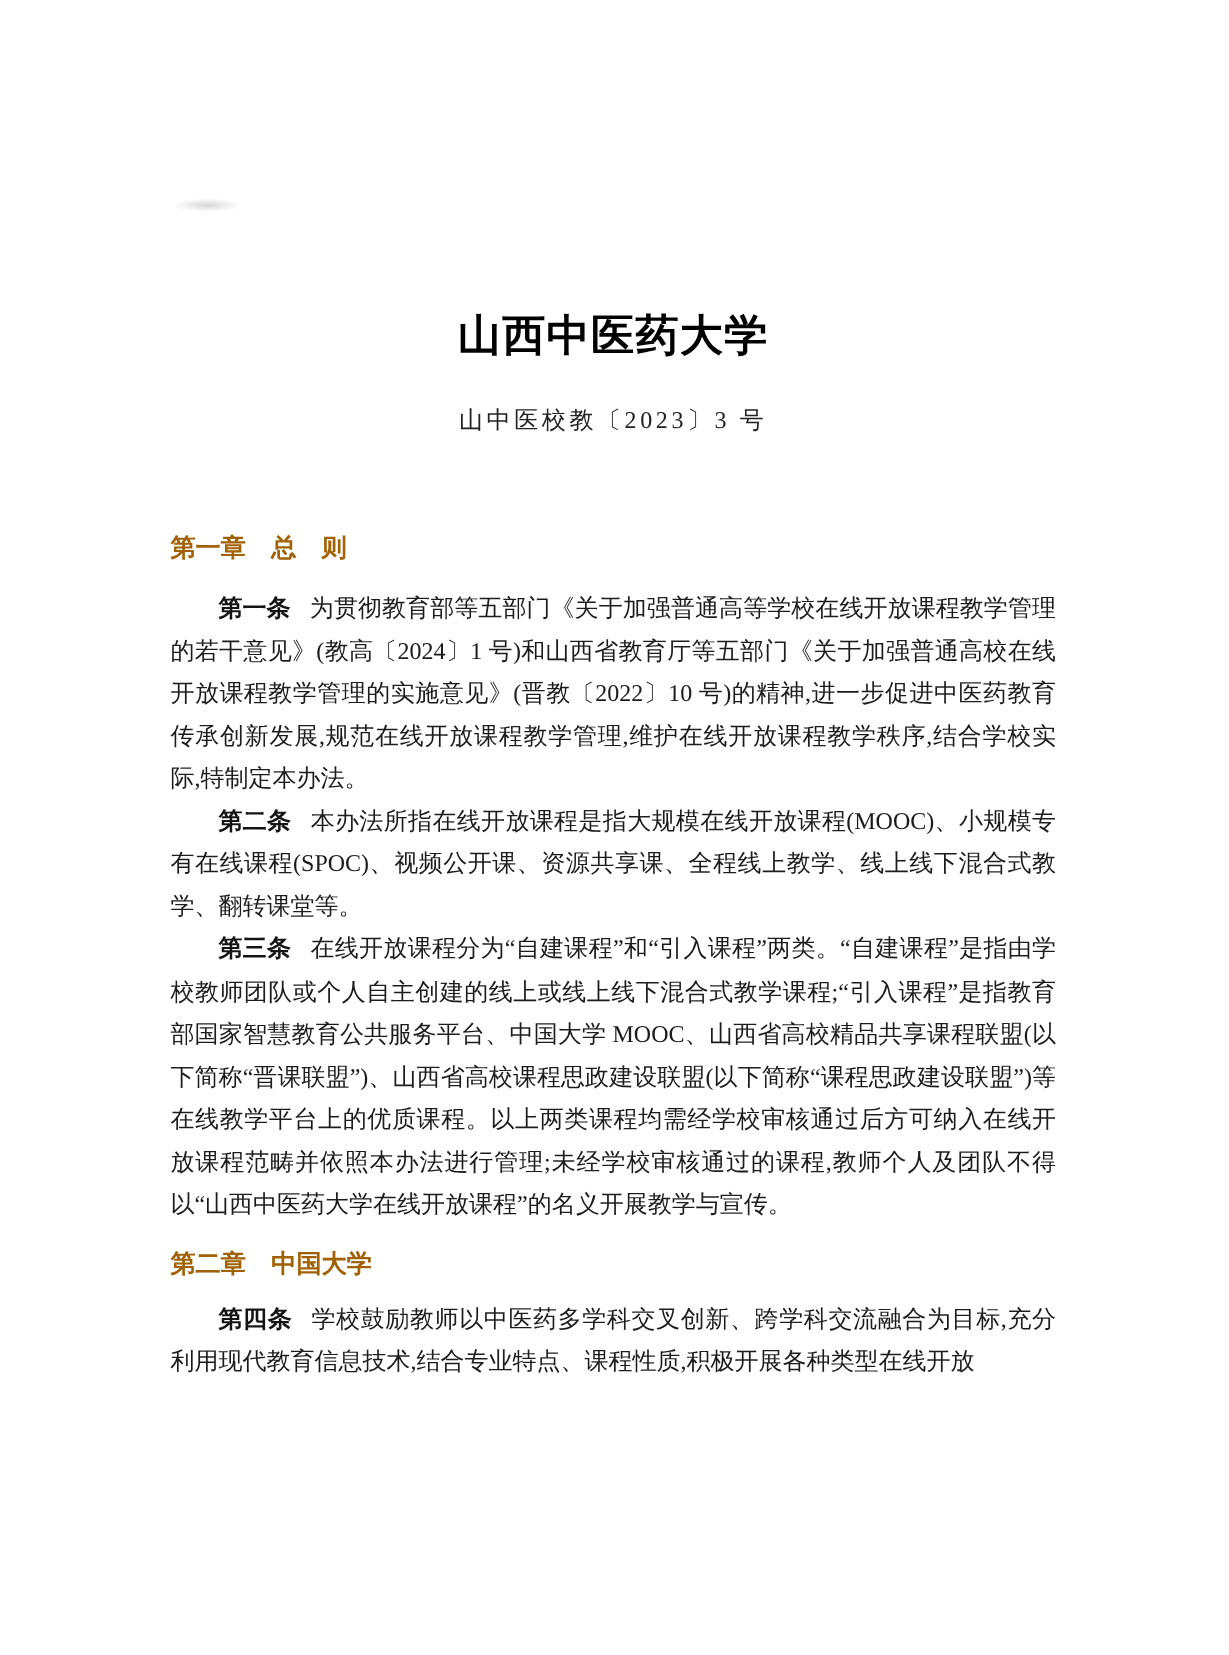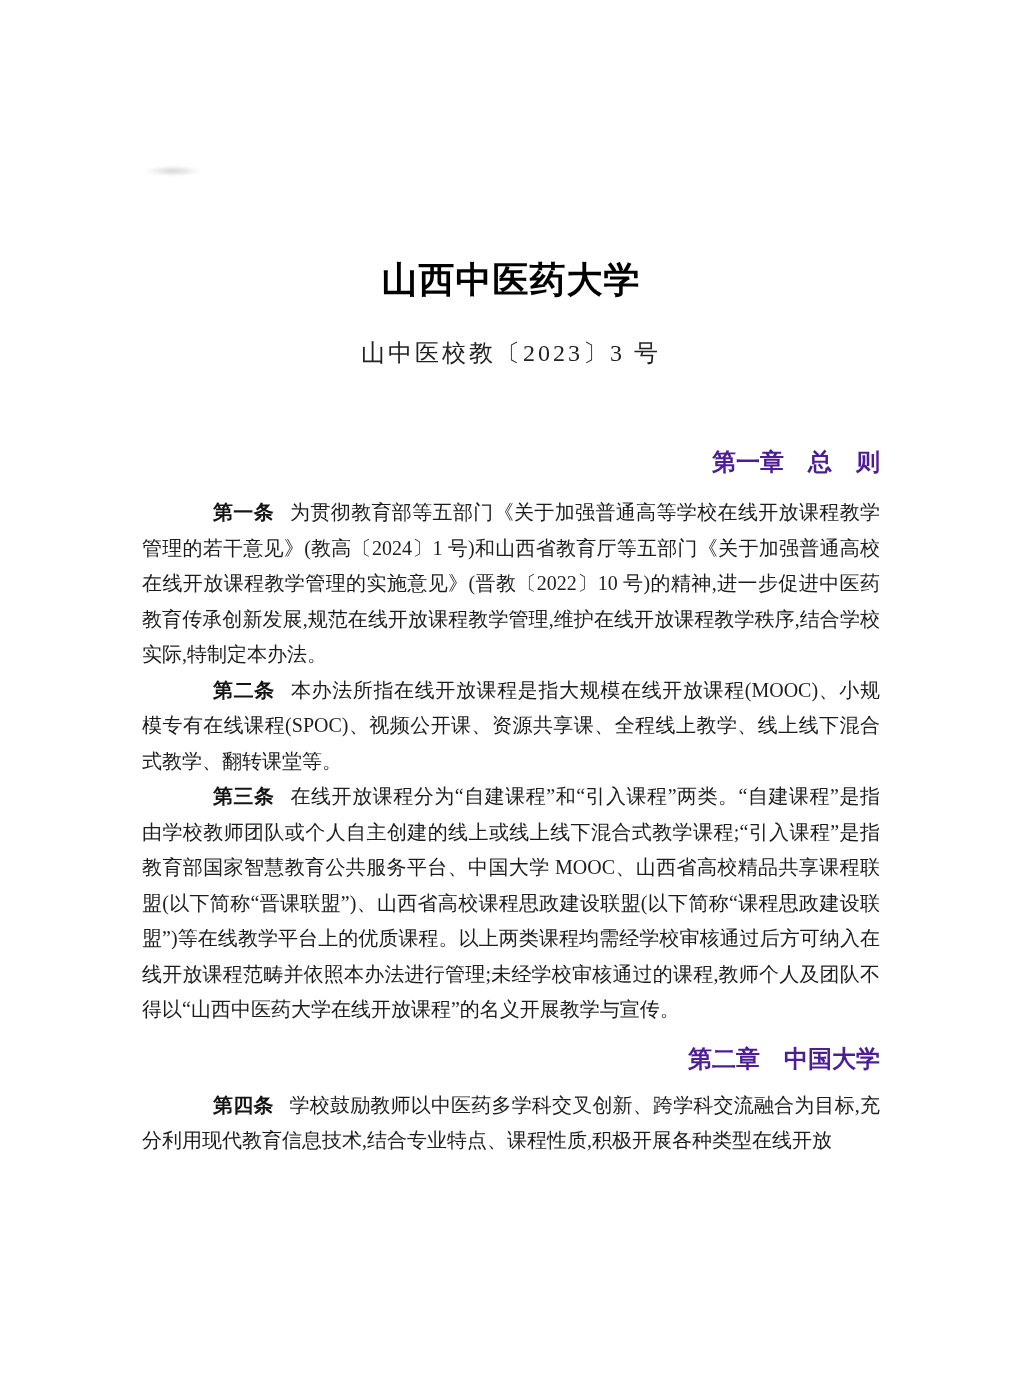--- a/index.html
+++ b/index.html
@@ -41,32 +41,32 @@
     font-size: 36px;
     line-height: 49px;
     font-weight: bold;
     letter-spacing: 1px;
     color: #000000;
   }
   .title-line { display: block; }
   .doc-number {
     margin-top: 32px;
     text-align: center;
-    font-size: 24px;
+    font-size: 20px;
     letter-spacing: 3px;
     color: #222222;
   }
   .chapter-heading {
     margin: 78px 0 0 0;
-    text-align: right;
-    font-size: 24px;
+    text-align: left;
+    font-size: 21px;
     line-height: 30px;
     font-weight: bold;
     font-family: "Liberation Sans", "DejaVu Sans", sans-serif;
-    color: #4c1d95;
+    color: #a16207;
   }
   .chapter-heading.second {
     margin-top: 16px;
   }
   .articles {
     margin-top: 18px;
   }
   .articles.second {
     margin-top: 14px;
   }
@@ -76,21 +76,20 @@
     line-height: 35.5px;
     text-align: justify;
     text-indent: 2em;
     color: #1c1c1c;
   }
   .article .lead {
     font-weight: bold;
     font-family: "Liberation Sans", "DejaVu Sans", sans-serif;
     margin-right: 0.8em;
     color: #141414;
-    margin-left: 31px;
   }
 </style>
 </head>
 <body>
 
 <div class="page">
 
   <div class="smudge"></div>
 
   <div class="content">

